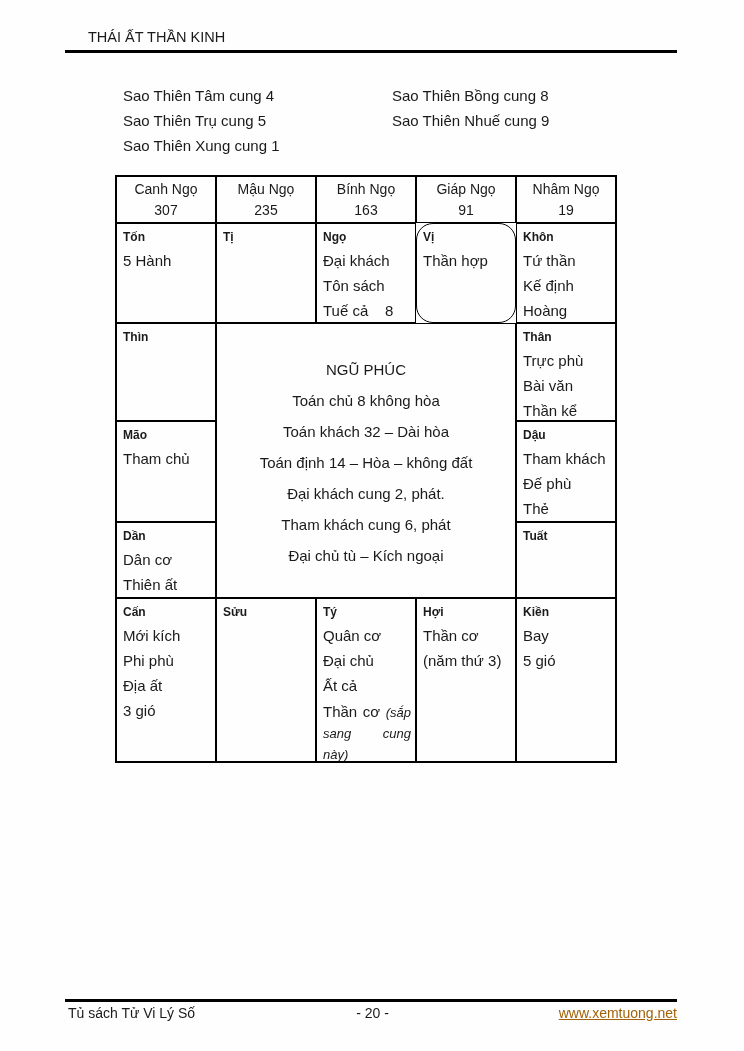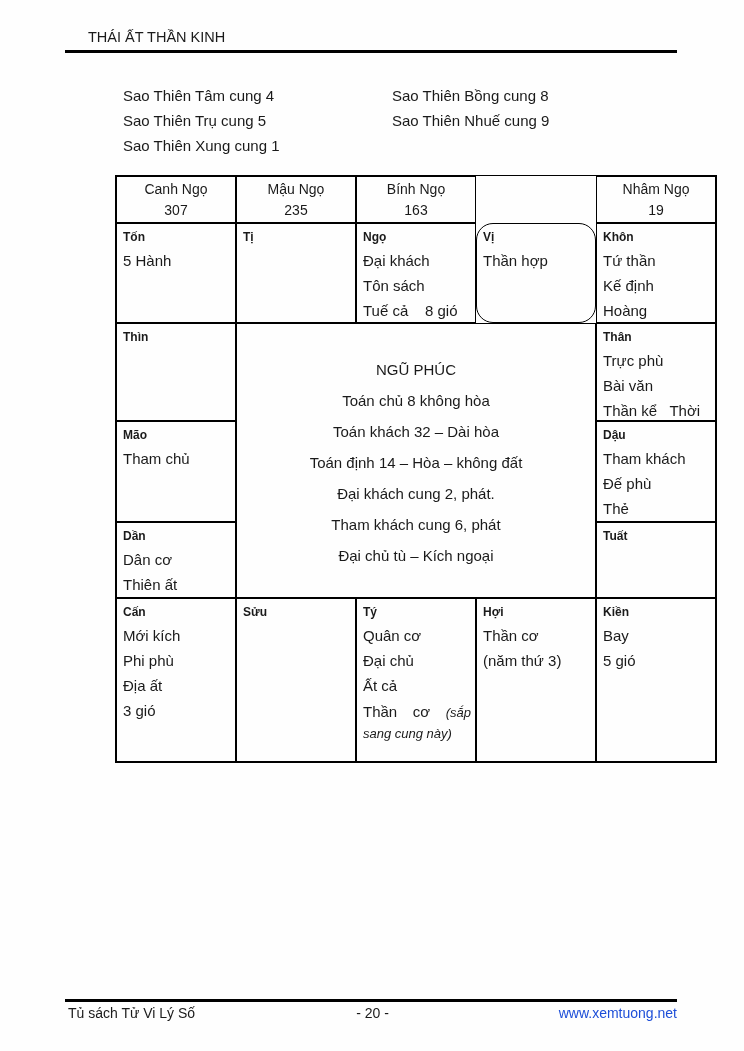--- a/index.html
+++ b/index.html
@@ -47,21 +47,21 @@
     font-size: 15px;
     line-height: 25px;
     white-space: pre-wrap;
   }
 
   
   .chart {
     position: absolute;
     left: 115px;
     top: 175px;
-    width: 602px;
+    width: 502px;
     height: 588px;
     display: grid;
     grid-template-columns: repeat(5, 1fr);
     grid-template-rows: 47px 100px 98px 101px 76px 1fr;
     border: 1px solid #000;
     background: #fefefe;
   }
   .cell, .ycell {
     border: 1px solid #000;
     overflow: hidden;
@@ -126,21 +126,22 @@
     top: 1004px;
     width: 609px;
     display: flex;
     font-size: 14px;
     line-height: 19px;
   }
   .pf-left { flex: 1; text-align: left; }
   .pf-center { flex: 1; text-align: center; }
   .pf-right { flex: 1; text-align: right; }
   .pf-right a, a.site-link {
-    color: #1d4ed8;
+    color: #a16207;
+    text-decoration: underline;
     cursor: pointer;
   }
 </style>
 </head>
 <body>
 
 <div class="page">
 
   <div class="pg-header">
     <span>THÁI ẤT THẦN KINH</span>
@@ -165,20 +166,24 @@
       <div>Canh Ngọ</div>
       <div>307</div>
     </div>
     <div class="ycell yh2">
       <div>Mậu Ngọ</div>
       <div>235</div>
     </div>
     <div class="ycell yh3">
       <div>Bính Ngọ</div>
       <div>163</div>
+    </div>
+    <div class="ycell yh4">
+      <div>Giáp Ngọ</div>
+      <div>91</div>
     </div>
     <div class="ycell yh5">
       <div>Nhâm Ngọ</div>
       <div>19</div>
     </div>
 
     <div class="cell c-ton">
       <div class="cell-label">Tốn</div>
       <div class="cell-line">5 Hành</div>
     </div>

